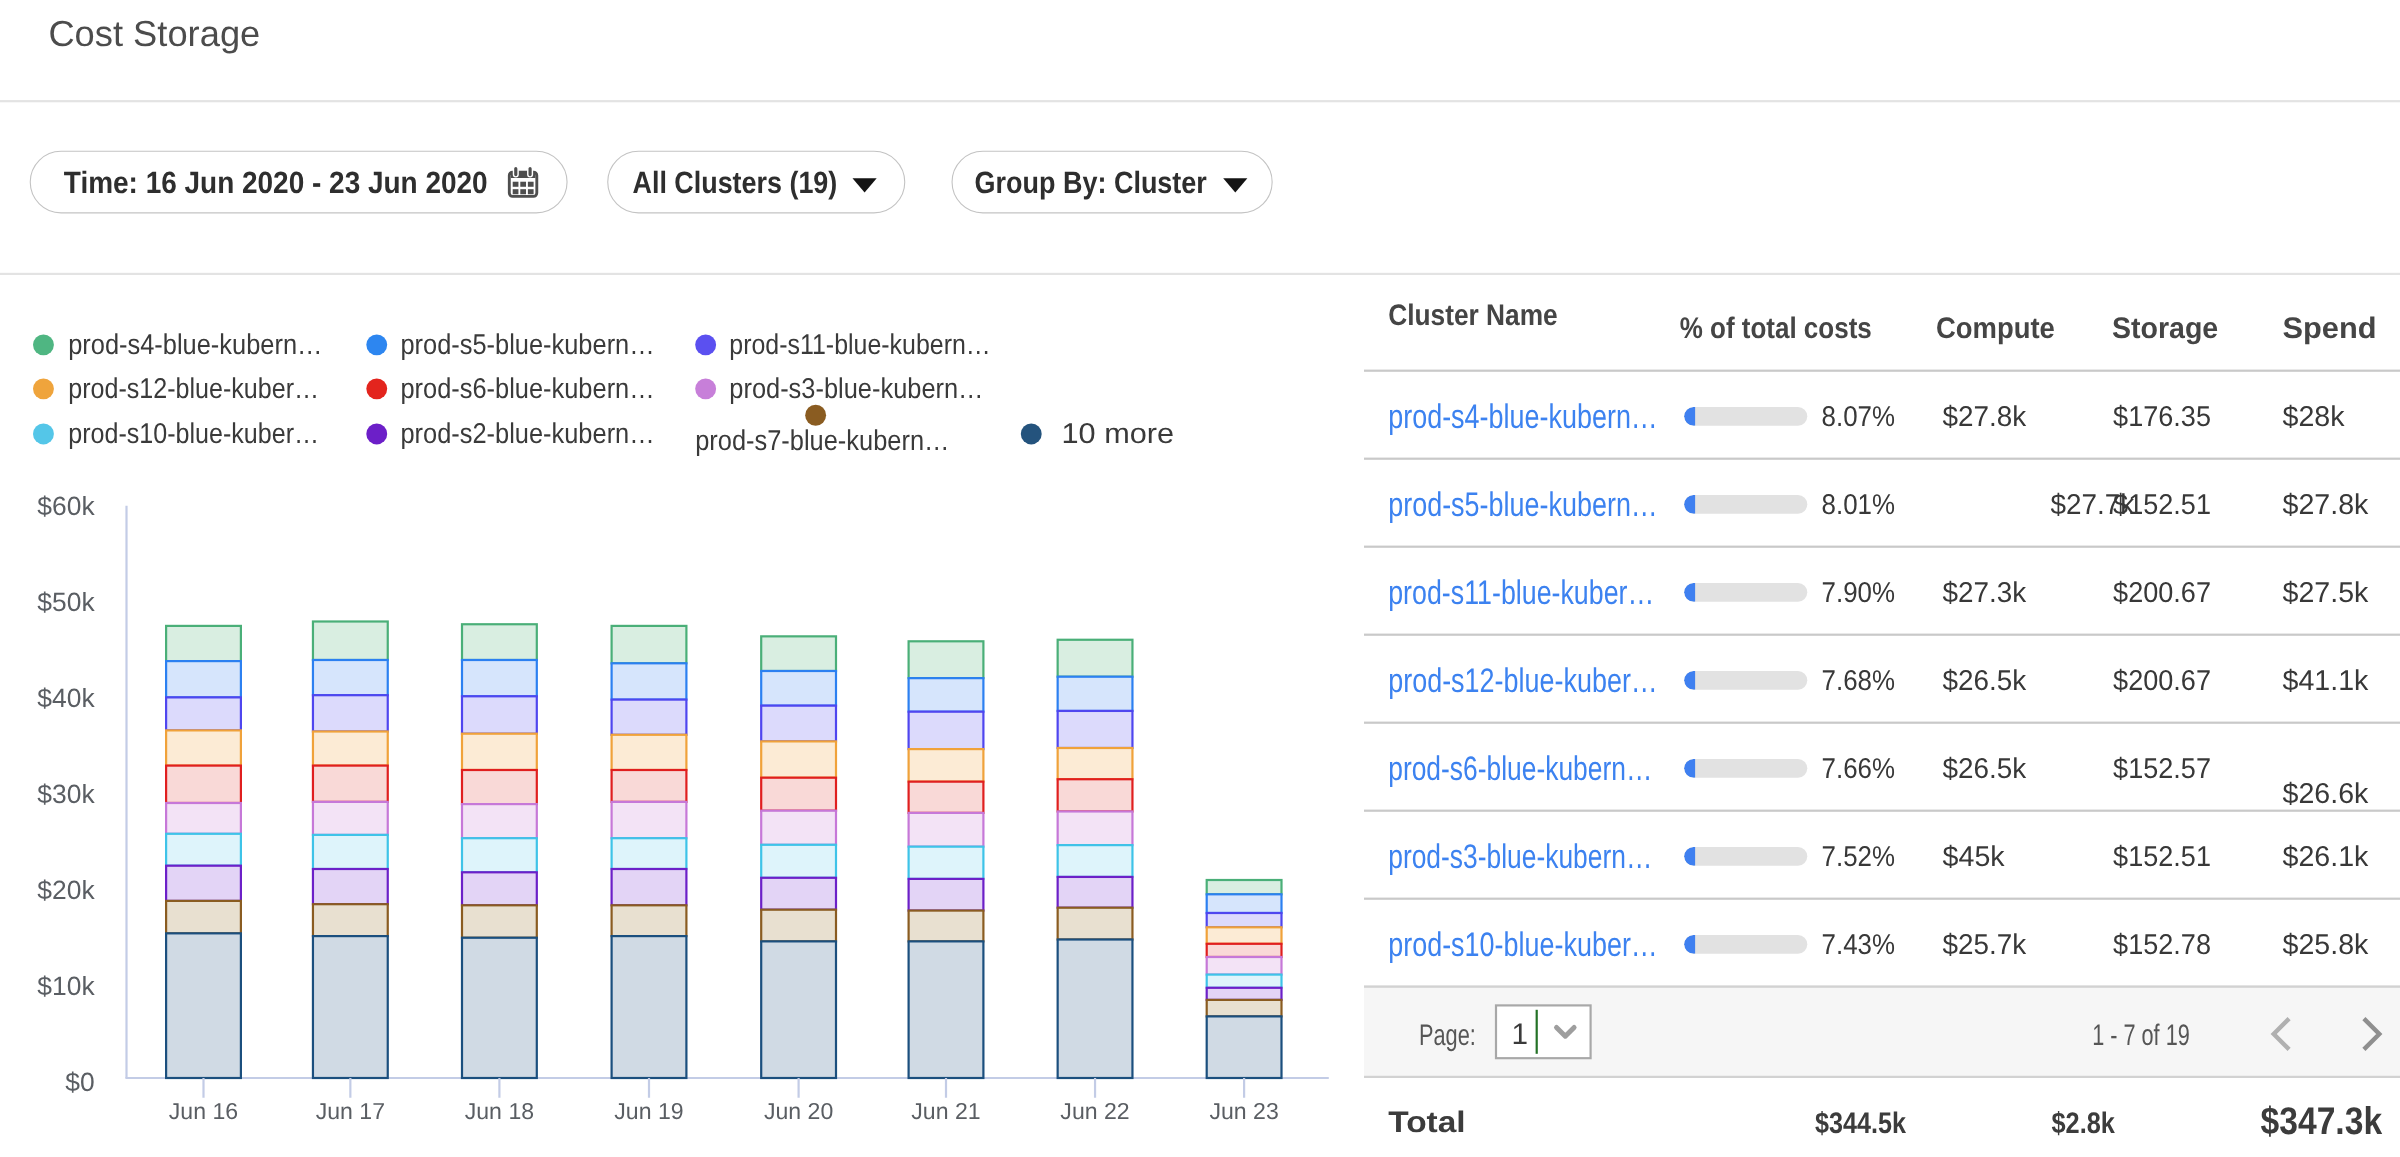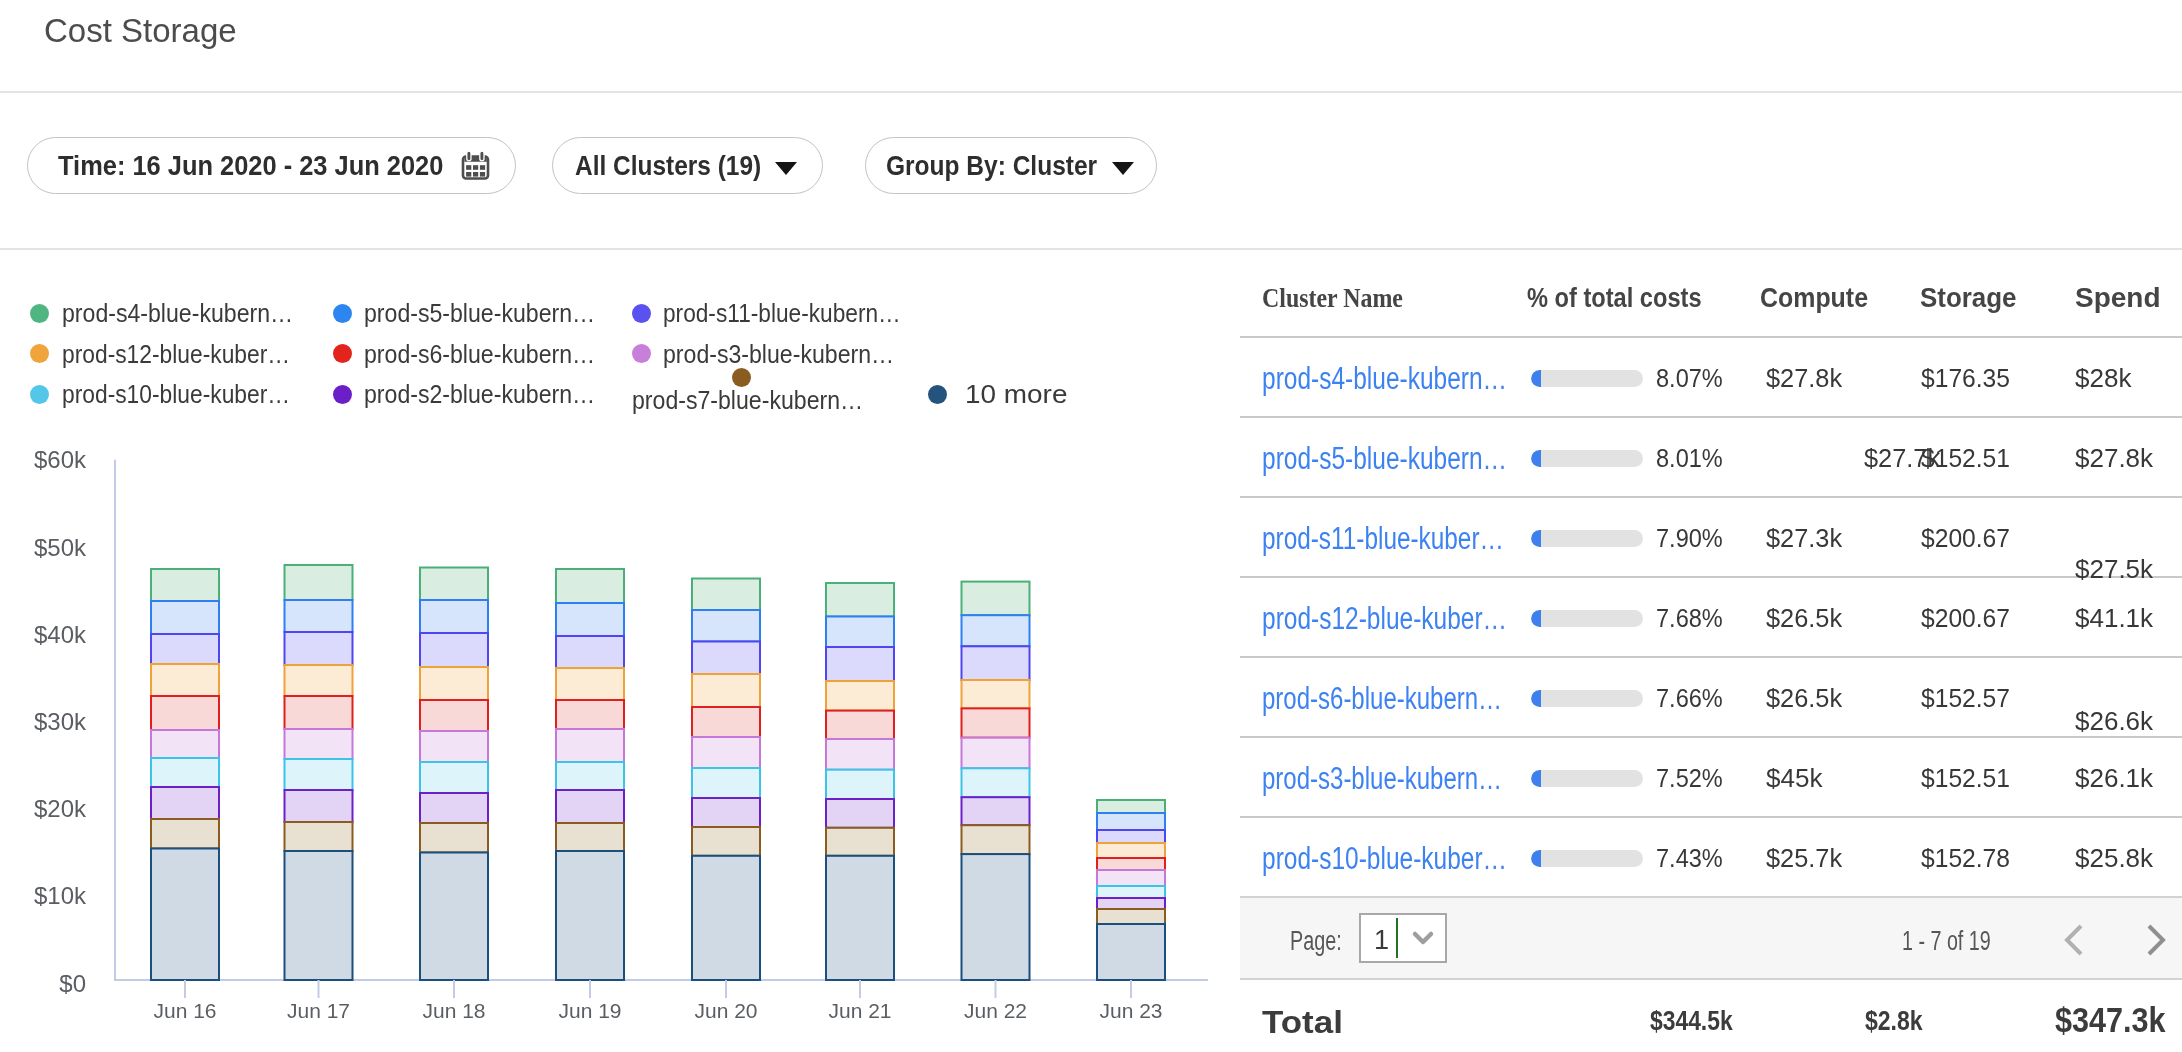--- a/index.html
+++ b/index.html
@@ -20,21 +20,21 @@
 .tlink { position:absolute; font-size:31px; color:#3c82f0; line-height:38px; white-space:nowrap; }
 .tval { position:absolute; font-size:26px; color:#383838; line-height:30px; white-space:nowrap; }
 .pbar { position:absolute; width:112px; height:17px; border-radius:9px; background:#e2e2e2; overflow:hidden; }
 .pfill { width:10px; height:17px; background:#3f80f0; border-radius:9px 0 0 9px; }
 #pagbar { left:1240px; top:896px; width:942px; height:84px; background:#f6f6f6; border-top:2px solid #d2d2d2; border-bottom:2px solid #d2d2d2; }
 #pagelab { left:1290px; top:926px; font-size:27px; color:#565656; }
 #selbox { left:1359px; top:913px; width:88px; height:50px; background:#fff; border:2px solid #a8a8a8; }
 #selone { left:1374px; top:925px; font-size:27px; color:#3a3a3a; }
 #selcur { left:1396px; top:918px; width:2px; height:40px; background:#247226; }
 #pcount { left:1902px; top:926px; font-size:27px; color:#565656; }
-#totlab { left:1262px; top:1005px; font-size:31px; font-weight:700; color:#3c3c3c; }
+#totlab { left:1262px; top:1005px; font-size:27px; font-weight:700; color:#3c3c3c; }
 .totval { position:absolute; top:1006px; font-size:27px; font-weight:700; color:#3c3c3c; text-align:right; }
 #grandtot { position:absolute; top:1000px; font-size:35px; font-weight:700; color:#3c3c3c; text-align:right; }
 </style>
 </head>
 <body>
 <div id="page">
   <div class="abs" id="title">Cost Storage</div>
   <div class="abs hr" style="top:91px;"></div>
   <div class="abs hr" style="top:248px;"></div>
 
@@ -204,21 +204,21 @@
 <line x1="726.0" y1="560.0" x2="726.0" y2="578.0" stroke="#c3cce6" stroke-width="2"></line>
 <text x="726.0" y="597.5" text-anchor="middle" font-family="Liberation Sans, sans-serif" font-size="21" fill="#5a5e63">Jun 20</text>
 <line x1="860.0" y1="560.0" x2="860.0" y2="578.0" stroke="#c3cce6" stroke-width="2"></line>
 <text x="860.0" y="597.5" text-anchor="middle" font-family="Liberation Sans, sans-serif" font-size="21" fill="#5a5e63">Jun 21</text>
 <line x1="995.5" y1="560.0" x2="995.5" y2="578.0" stroke="#c3cce6" stroke-width="2"></line>
 <text x="995.5" y="597.5" text-anchor="middle" font-family="Liberation Sans, sans-serif" font-size="21" fill="#5a5e63">Jun 22</text>
 <line x1="1131.0" y1="560.0" x2="1131.0" y2="578.0" stroke="#c3cce6" stroke-width="2"></line>
 <text x="1131.0" y="597.5" text-anchor="middle" font-family="Liberation Sans, sans-serif" font-size="21" fill="#5a5e63">Jun 23</text>
 </svg>
 
-<div class="th" style="left:1262px;top:284px;font-family:Liberation Serif, serif;"><span class="sxo" style="width:154px;"><span class="sx " style="transform:scaleX(0.8851);">Cluster Name</span></span></div>
+<div class="th" style="left:1262px;top:272px;"><span class="sxo" style="width:154px;"><span class="sx " style="transform:scaleX(0.8851);">Cluster Name</span></span></div>
 <div class="th" style="left:1527px;top:284px;"><span class="sxo" style="width:175px;"><span class="sx " style="transform:scaleX(0.8750);">% of total costs</span></span></div>
 <div class="th" style="left:1760px;top:284px;"><span class="sxo" style="width:108px;text-align:right;"><span class="sx " style="transform:scaleX(0.9231);">Compute</span></span></div>
 <div class="th" style="left:1920px;top:284px;"><span class="sxo" style="width:97px;"><span class="sx " style="transform:scaleX(0.9604);">Storage</span></span></div>
 <div class="th" style="left:2075px;top:284px;"><span class="sxo" style="width:86px;"><span class="sx " style="transform:scaleX(1.0361);">Spend</span></span></div>
 <div class="tline" style="top:336px;"></div>
 <div class="tline" style="top:416px;"></div>
 <div class="tline" style="top:496px;"></div>
 <div class="tline" style="top:576px;"></div>
 <div class="tline" style="top:656px;"></div>
 <div class="tline" style="top:736px;"></div>
@@ -240,21 +240,21 @@
 <div class="tval" style="left:1864px;top:443px;"><span class="sxo" style="width:76px;"><span class="sx " style="transform:scaleX(0.9744);">$27.7k</span></span></div>
 <div class="tval" style="left:1921px;top:443px;"><span class="sxo" style="width:89px;"><span class="sx " style="transform:scaleX(0.9468);">$152.51</span></span></div>
 <div class="tval" style="left:2075px;top:443px;"><span class="sxo" style="width:78px;"><span class="sx " style="transform:scaleX(1.0000);">$27.8k</span></span></div>
 <div class="tlink" style="left:1262px;top:520px;"><span class="sxo" style="width:242px;"><span class="sx " style="transform:scaleX(0.7857);">prod-s11-blue-kuber…</span></span></div>
 <div class="pbar" style="left:1531px;top:529.5px;">
       <div class="pfill"></div>
     </div>
 <div class="tval" style="left:1656px;top:523px;"><span class="sxo" style="width:67px;"><span class="sx " style="transform:scaleX(0.9054);">7.90%</span></span></div>
 <div class="tval" style="left:1766px;top:523px;"><span class="sxo" style="width:76px;"><span class="sx " style="transform:scaleX(0.9744);">$27.3k</span></span></div>
 <div class="tval" style="left:1921px;top:523px;"><span class="sxo" style="width:89px;"><span class="sx " style="transform:scaleX(0.9468);">$200.67</span></span></div>
-<div class="tval" style="left:2075px;top:523px;margin-top:31px;"><span class="sxo" style="width:78px;"><span class="sx " style="transform:scaleX(1.0000);">$27.5k</span></span></div>
+<div class="tval" style="left:2075px;top:523px;"><span class="sxo" style="width:78px;"><span class="sx " style="transform:scaleX(1.0000);">$27.5k</span></span></div>
 <div class="tlink" style="left:1262px;top:600px;"><span class="sxo" style="width:245px;"><span class="sx " style="transform:scaleX(0.7903);">prod-s12-blue-kuber…</span></span></div>
 <div class="pbar" style="left:1531px;top:609.5px;">
       <div class="pfill"></div>
     </div>
 <div class="tval" style="left:1656px;top:603px;"><span class="sxo" style="width:67px;"><span class="sx " style="transform:scaleX(0.9054);">7.68%</span></span></div>
 <div class="tval" style="left:1766px;top:603px;"><span class="sxo" style="width:76px;"><span class="sx " style="transform:scaleX(0.9744);">$26.5k</span></span></div>
 <div class="tval" style="left:1921px;top:603px;"><span class="sxo" style="width:89px;"><span class="sx " style="transform:scaleX(0.9468);">$200.67</span></span></div>
 <div class="tval" style="left:2075px;top:603px;"><span class="sxo" style="width:78px;"><span class="sx " style="transform:scaleX(1.0000);">$41.1k</span></span></div>
 <div class="tlink" style="left:1262px;top:680px;"><span class="sxo" style="width:240px;"><span class="sx " style="transform:scaleX(0.7742);">prod-s6-blue-kubern…</span></span></div>
 <div class="pbar" style="left:1531px;top:689.5px;">

